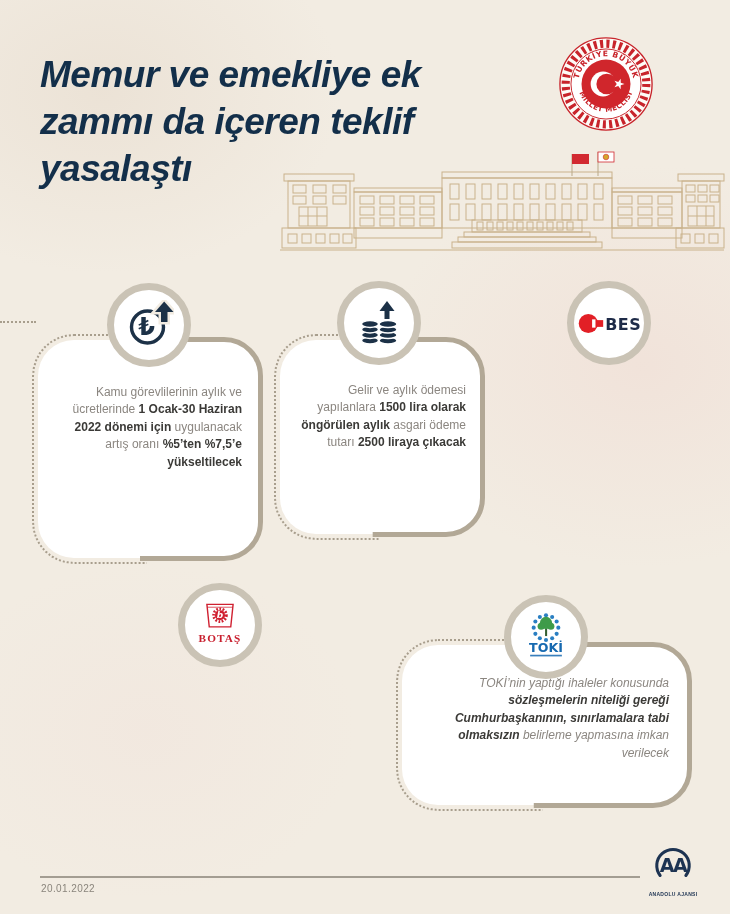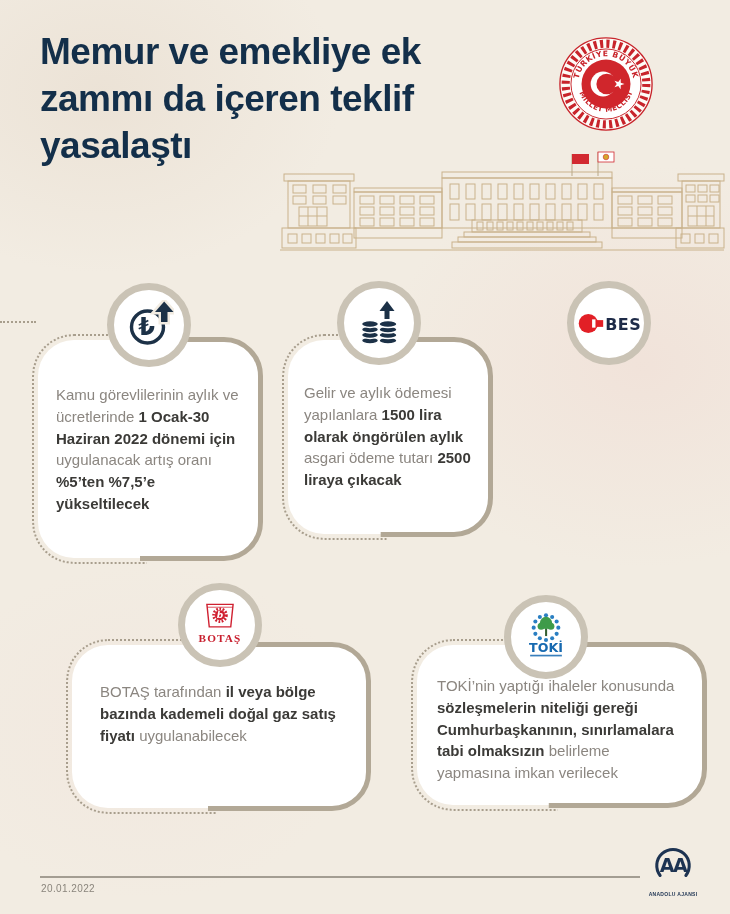--- a/index.html
+++ b/index.html
@@ -7,41 +7,41 @@
   body { font-family:"Liberation Sans", sans-serif; }
   .page {
     position:relative; width:730px; height:914px; overflow:hidden;
     background:
       radial-gradient(340px 260px at 14% 10%, rgba(234,224,211,0.8), transparent 70%),
       radial-gradient(360px 280px at 88% 40%, rgba(240,219,211,0.55), transparent 72%),
       radial-gradient(300px 240px at 20% 80%, rgba(241,226,219,0.4), transparent 70%),
       #f2ece2;
   }
   .title {
-    position:absolute; left:40px; top:29px; width:460px;
+    position:absolute; left:40px; top:52px; width:460px;
     font-size:37px; line-height:1.27; font-weight:bold;
-    color:#132f4a; letter-spacing:-0.5px;
+    color:#132f4a; letter-spacing:-0.5px;font-style:italic;
   }
   .seal { position:absolute; left:558px; top:36px; width:96px; height:96px; }
   .building { position:absolute; left:276px; top:150px; }
 
   
   .card { position:absolute; }
   .card-body { position:absolute; inset:0; background:#ffffff; border-radius:36px; }
   .card-dash {
     position:absolute; inset:-6px; border:2px dotted #a89e8d; border-radius:42px;
     clip-path: inset(-6px 51% -6px -6px);
   }
   .card-solid {
     position:absolute; inset:-3px; border:5px solid #b2a896; border-radius:39px;
     clip-path: inset(-7px -7px -7px 46%);
   }
   .card-text {
-    position:absolute; inset:0; text-align:left;
-    font-size:15px; line-height:1.45; color:#8b8680;
+    position:absolute; inset:0; text-align:right;
+    font-size:12px; line-height:1.45; color:#8b8680;
   }
   .card-text .b { color:#3b3a37; font-weight:bold; }
   .icon-circle {
     position:absolute; width:84px; height:84px; border-radius:50%;
     background:#fff; border:7px solid #cac3b5; z-index:3;
     display:flex; align-items:center; justify-content:center;
   }
   .edge-dash { position:absolute; border-top:2px dotted #a89e8d; }
 
   
@@ -214,21 +214,21 @@
         <rect x="37" y="11" width="6.5" height="11"></rect>
         <polygon points="40.2,1.5 31,12 49.5,12"></polygon>
       </g>
       <g fill="#1c3147">
         <rect x="37" y="11" width="6.5" height="11"></rect>
         <polygon points="40.2,1.5 31,12 49.5,12"></polygon>
       </g>
     </svg>
   </div>
 
-  <div class="card" style="left:288px; top:340px; width:202px; height:194px;">
+  <div class="card" style="left:280px; top:340px; width:202px; height:194px;">
     <div class="card-body"></div>
     <div class="card-dash"></div>
     <div class="card-solid"></div>
     <div class="card-text" style="padding:42px 16px 0;"><span>Gelir ve aylık ödemesi yapılanlara </span><span class="b">1500 lira olarak öngörülen aylık</span><span> asgari ödeme tutarı </span><span class="b">2500 liraya çıkacak</span></div>
   </div>
   <div class="icon-circle" style="left:337px; top:281px;">
     <svg viewBox="0 0 48 48" width="48" height="48">
       <g fill="#1c3147">
         <rect x="29.5" y="11" width="5" height="9"></rect>
         <polygon points="32,2 24.5,12 39.5,12"></polygon>
@@ -248,38 +248,32 @@
 
   <div class="icon-circle" style="left:567px; top:281px;">
     <svg viewBox="0 0 66 26" width="62" height="25">
       <circle cx="11" cy="13" r="10.2" fill="#e21f26"></circle>
       <rect x="15" y="8.6" width="3.6" height="8.8" fill="#ffffff"></rect>
       <rect x="19.6" y="9.4" width="7.2" height="7.2" fill="#e21f26"></rect>
       <text x="29" y="19.5" font-size="17" font-weight="bold" fill="#1e2b48" letter-spacing="0.5">BES</text>
     </svg>
   </div>
 
-  <div class="card" style="left:72px; top:645px; width:296px; height:163px;">
-    <div class="card-body"></div>
-    <div class="card-dash"></div>
-    <div class="card-solid"></div>
-    <div class="card-text" style="padding:36px 28px 0;"><span>BOTAŞ tarafından </span><span class="b">il veya bölge bazında kademeli doğal gaz satış fiyatı</span><span> uygulanabilecek</span></div>
-  </div>
   <div class="icon-circle" style="left:178px; top:583px;">
     <svg viewBox="0 0 64 62" width="60" height="58">
       <path d="M 18 9 L 46 9 L 43.5 33 L 20.5 33 Z" fill="#ffffff" stroke="#d02030" stroke-width="1.5"></path>
       <line x1="18.5" y1="12" x2="45.5" y2="12" stroke="#d02030" stroke-width="0.8"></line>
       <circle cx="32" cy="20.5" r="6.8" fill="none" stroke="#d02030" stroke-width="3" stroke-dasharray="1.8 1.6"></circle>
       <circle cx="32" cy="20.5" r="5.4" fill="#d02030"></circle>
       <text x="32" y="24" font-size="9.5" font-weight="bold" font-style="italic" fill="#ffffff" text-anchor="middle">b</text>
       <text x="32" y="49" font-size="12" font-weight="bold" fill="#c81f2e" text-anchor="middle" letter-spacing="1.2" class="serif-text">BOTAŞ</text>
     </svg>
   </div>
 
-  <div class="card" style="left:417px; top:645px; width:287px; height:160px;">
+  <div class="card" style="left:402px; top:645px; width:287px; height:160px;font-style:italic;">
     <div class="card-body"></div>
     <div class="card-dash"></div>
     <div class="card-solid"></div>
     <div class="card-text" style="padding:30px 20px 0;"><span>TOKİ’nin yaptığı ihaleler konusunda </span><span class="b">sözleşmelerin niteliği gereği Cumhurbaşkanının, sınırlamalara tabi olmaksızın</span><span> belirleme yapmasına imkan verilecek</span></div>
   </div>
   <div class="icon-circle" style="left:504px; top:595px;">
     <svg viewBox="0 0 62 60" width="58" height="56">
       <g fill="#2a7fc2">
         <circle cx="44.2" cy="20" r="2.2"></circle>
           <circle cx="42.4" cy="26.6" r="2.2"></circle>

